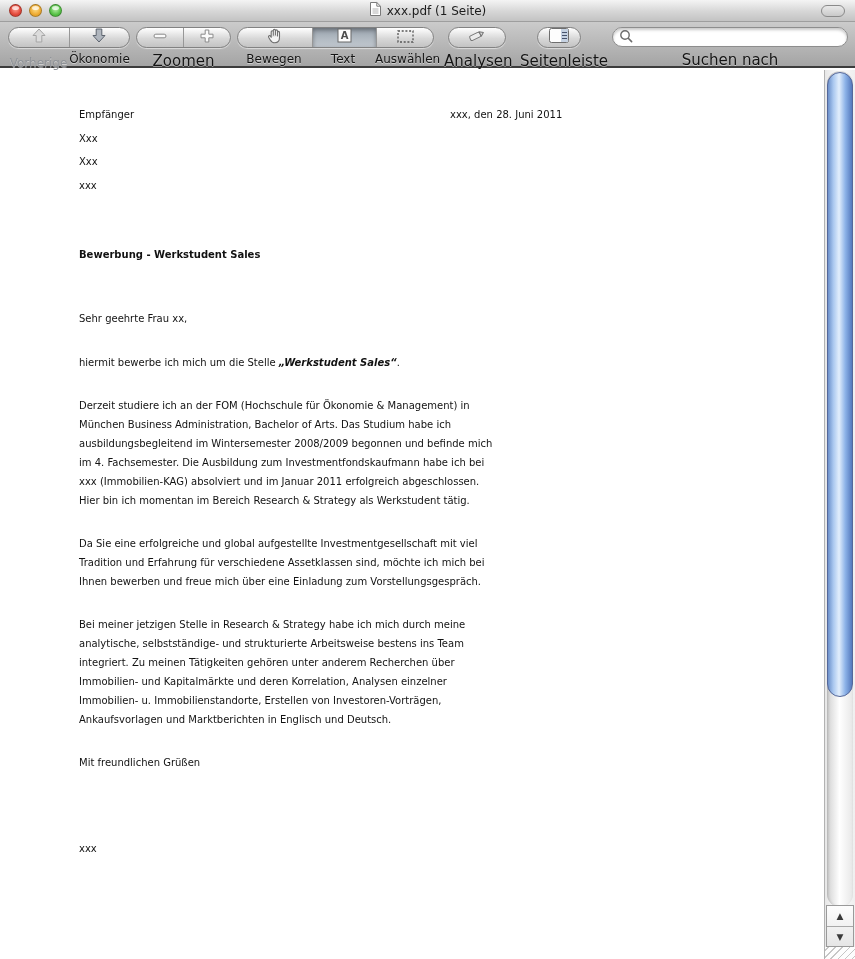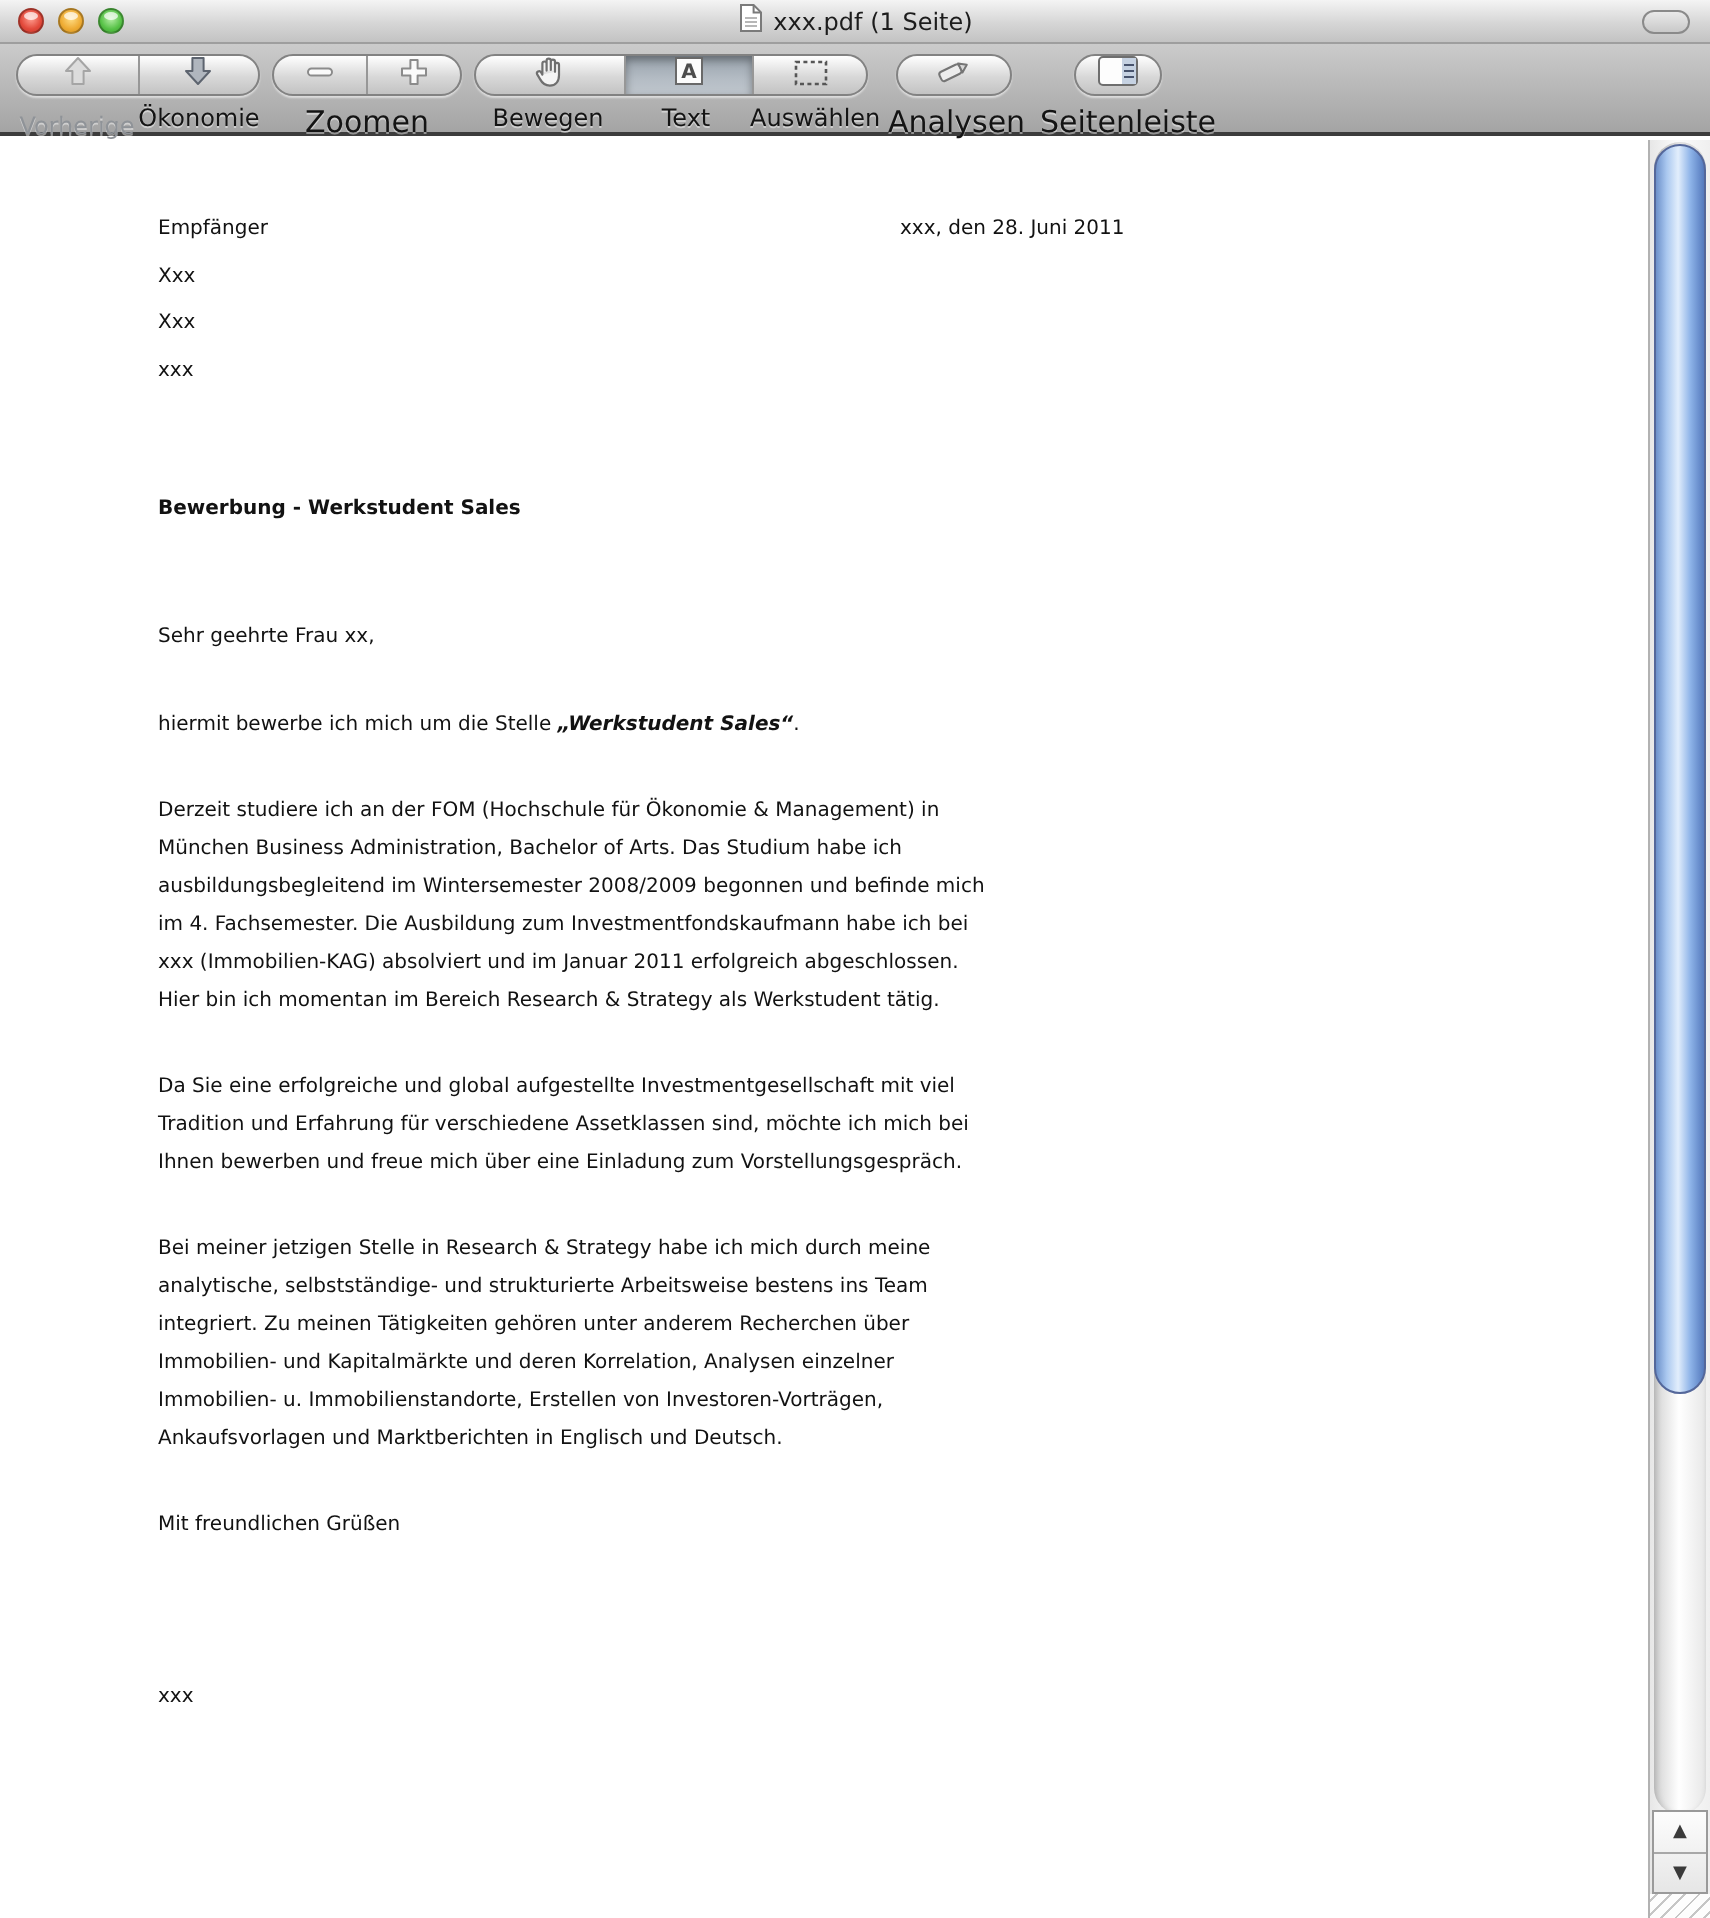--- a/index.html
+++ b/index.html
@@ -205,20 +205,32 @@
             <rect x="0.5" y="0.5" width="19" height="14" rx="2" fill="#fdfdfd" stroke="#6e6e6e"></rect>
             <rect x="12" y="1" width="7" height="13" fill="#c6d2e2"></rect>
             <path d="M13 4.5 h5 M13 7.5 h5 M13 10.5 h5" stroke="#47536d" stroke-width="1"></path>
           </svg>
         </span>
       </div>
     </div>
     <span class="tb-label">Seitenleiste</span>
   </div>
 
+  <div class="tbg g-find">
+    <div class="searchfield">
+      <span>
+        <svg width="14" height="14" viewBox="0 0 14 14">
+          <circle cx="6" cy="6" r="4.2" fill="none" stroke="#6b6b6b" stroke-width="1.4"></circle>
+          <line x1="9.3" y1="9.3" x2="12.6" y2="12.6" stroke="#6b6b6b" stroke-width="1.6" stroke-linecap="round"></line>
+        </svg>
+      </span>
+      <input type="text" value="" style="">
+    </div>
+    <span class="tb-label">Suchen nach</span>
+  </div>
 </div>
 
 <div class="content">
   <div class="doc">
     <div class="addr">
       <span>Empfänger</span>
       <span class="date">xxx, den 28. Juni 2011</span>
       <br>
       <span>Xxx</span><br>
       <span>Xxx</span><br>

